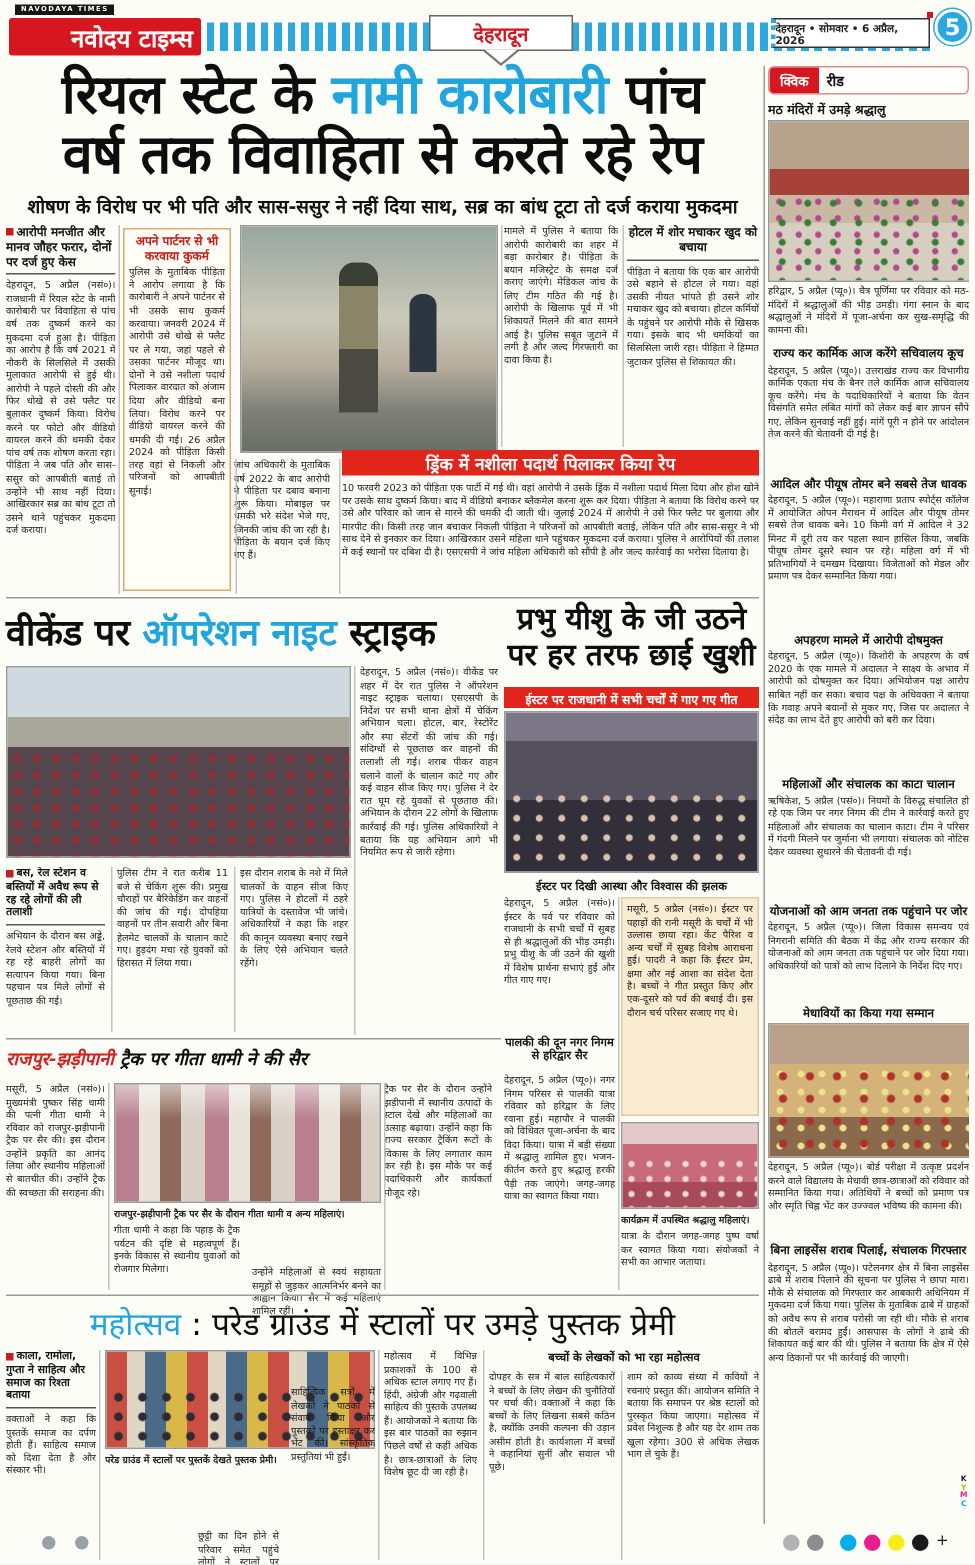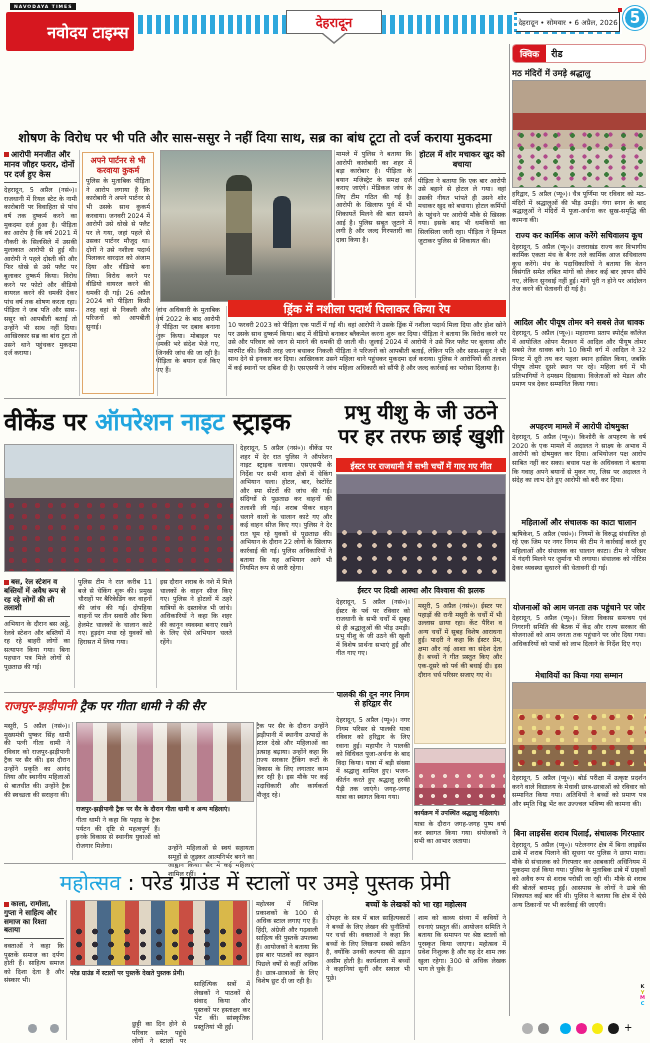--- a/index.html
+++ b/index.html
@@ -15,21 +15,21 @@
   .rule{border:none;border-top:1px solid #555;margin:3px 0;}
   .vr{position:absolute;width:0;border-left:1px solid #c2c2c2;}
   .hrline{position:absolute;height:0;border-top:1px solid #9a9a9a;}
   
   .brandchip{background:#171717;color:#fff;font-size:4.5px;letter-spacing:1px;padding:1px 4px;font-weight:bold;}
   .brandbox{background:#d6171f;color:#fff;font-weight:bold;font-size:16px;display:flex;align-items:center;justify-content:center;border-radius:2px;}
   .stripes{background:repeating-linear-gradient(90deg,#2fa8dd 0 5px,#ffffff 5px 9px);}
   .citytab{background:#fff;border:1px solid #666;display:flex;align-items:center;justify-content:center;
            font-weight:bold;font-size:13px;color:#d6171f;}
   .datebox{background:#fff;border:1px solid #333;border-left:3px dotted #2fa8dd;display:flex;align-items:center;justify-content:center;
-           font-size:7px;font-weight:normal;color:#222;}
+           font-size:7px;font-weight:bold;color:#222;}
   .pgcircle{background:#29a9e0;border-radius:50%;color:#fff;font-weight:bold;font-size:15px;display:flex;align-items:center;justify-content:center;border:2px solid #fff;box-shadow:0 0 0 1px #29a9e0;}
   
   .hl-xl{font-size:36px;font-weight:bold;line-height:1.12;letter-spacing:-.5px;color:#0d0d0d;text-align:center;white-space:nowrap;}
   .hl-sub{font-size:12.5px;font-weight:bold;text-align:center;color:#111;}
   .hl-l{font-size:24px;font-weight:bold;white-space:nowrap;color:#0d0d0d;}
   .hl-m{font-size:20px;font-weight:bold;line-height:1.2;text-align:center;color:#0d0d0d;}
   .hl-raj{font-size:12px;font-weight:bold;white-space:nowrap;color:#0d0d0d;font-style:italic;}
   .hl-fest{font-size:21px;font-weight:normal;white-space:nowrap;text-align:center;color:#0d0d0d;}
   .banner{background:#e1251b;color:#fff;font-weight:bold;font-size:11.5px;display:flex;align-items:center;justify-content:center;}
   .redstrip{background:#e1251b;color:#fff;font-weight:bold;font-size:8.2px;display:flex;align-items:center;justify-content:center;}
@@ -60,29 +60,33 @@
   .dot{position:absolute;border-radius:50%;}
   .cmyk{position:absolute;font-size:5px;font-weight:bold;line-height:1.1;text-align:center;}
   .tri{position:absolute;width:0;height:0;}
 </style>
 </head>
 <body>
 
 <div class="page">
 
   <div class="abs brandchip" style="left:10px;top:3px;">NAVODAYA TIMES</div>
-  <div class="abs brandbox" style="left:6px;top:12px;width:128px;height:39px;padding-left:36px;">नवोदय टाइम्स</div>
+  <div class="abs brandbox" style="left:6px;top:12px;width:128px;height:25px;padding-left:36px;">नवोदय टाइम्स</div>
   <div class="abs stripes" style="left:138px;top:15px;width:484px;height:19px;"></div>
   <div class="abs citytab" style="left:286px;top:10px;width:96px;height:24px;z-index:2;">देहरादून</div>
   <div class="tri" style="left:322px;top:34px;border-left:12px solid transparent;border-right:12px solid transparent;border-top:10px solid #777;z-index:2;"></div>
   <div class="tri" style="left:323px;top:33px;border-left:11px solid transparent;border-right:11px solid transparent;border-top:9px solid #fff;z-index:3;"></div>
   <div class="abs datebox" style="left:514px;top:12px;width:106px;height:20px;z-index:2;">देहरादून • सोमवार • 6 अप्रैल, 2026</div>
   <div class="abs" style="left:618px;top:8px;width:4px;height:4px;background:#d6171f;z-index:3;"></div>
   <div class="abs pgcircle" style="left:623px;top:6px;width:24px;height:24px;z-index:3;">5</div>
 
+  <div class="abs hl-xl" style="left:4px;top:44px;width:502px;">
+    <span>रियल स्टेट के </span><span class="blue">नामी कारोबारी</span><span> पांच</span><br>
+    <span>वर्ष तक विवाहिता से करते रहे रेप</span>
+  </div>
   <div class="abs hl-sub" style="left:4px;top:129px;width:502px;">शोषण के विरोध पर भी पति और सास-ससुर ने नहीं दिया साथ, सब्र का बांध टूटा तो दर्ज कराया मुकदमा</div>
 
   <div class="abs" style="left:4px;top:150px;width:73px;height:246px;overflow:hidden;">
     <div class="sidehead"><span class="sq"></span><span>आरोपी मनजीत और मानव जौहर फरार, दोनों पर दर्ज हुए केस</span></div>
     <hr class="rule">
     <div class="bodytxt">देहरादून, 5 अप्रैल (नसं०)। राजधानी में रियल स्टेट के नामी कारोबारी पर विवाहिता से पांच वर्ष तक दुष्कर्म करने का मुकदमा दर्ज हुआ है। पीड़िता का आरोप है कि वर्ष 2021 में नौकरी के सिलसिले में उसकी मुलाकात आरोपी से हुई थी। आरोपी ने पहले दोस्ती की और फिर धोखे से उसे फ्लैट पर बुलाकर दुष्कर्म किया। विरोध करने पर फोटो और वीडियो वायरल करने की धमकी देकर पांच वर्ष तक शोषण करता रहा। पीड़िता ने जब पति और सास-ससुर को आपबीती बताई तो उन्होंने भी साथ नहीं दिया। आखिरकार सब्र का बांध टूटा तो उसने थाने पहुंचकर मुकदमा दर्ज कराया।</div>
   </div>
 
   <div class="abs boxed" style="left:82px;top:152px;width:72px;height:242px;overflow:hidden;">
     <div class="boxhead">अपने पार्टनर से भी करवाया कुकर्म</div>
@@ -176,21 +180,21 @@
   <div class="abs" style="left:4px;top:900px;width:60px;height:140px;overflow:hidden;">
     <div class="sidehead" style="font-size:7.2px;"><span class="sq"></span><span>काला, रामोला, गुप्ता ने साहित्य और समाज का रिश्ता बताया</span></div>
     <hr class="rule">
     <div class="bodytxt">वक्ताओं ने कहा कि पुस्तकें समाज का दर्पण होती हैं। साहित्य समाज को दिशा देता है और संस्कार भी।</div>
   </div>
   <div class="photo ph-fair" style="left:70px;top:900px;width:180px;height:66px;">
     <div class="dotlayer" style="height:62%;background-image:radial-gradient(circle,#2e2a33 2.6px,rgba(0,0,0,0) 3.2px);background-size:16px 13px;"></div>
   </div>
   <div class="abs cap" style="left:70px;top:968px;width:180px;height:9px;">परेड ग्राउंड में स्टालों पर पुस्तकें देखते पुस्तक प्रेमी।</div>
   <div class="abs bodytxt" style="left:132px;top:980px;width:54px;height:60px;margin-top:40px;">छुट्टी का दिन होने से परिवार समेत पहुंचे लोगों ने स्टालों पर पसंदीदा पुस्तकें खरीदीं। बच्चों की किताबों पर खासी भीड़ रही।</div>
-  <div class="abs bodytxt" style="left:194px;top:980px;width:56px;height:60px;">साहित्यिक सत्रों में लेखकों ने पाठकों से संवाद किया और पुस्तकों पर हस्ताक्षर कर भेंट कीं। सांस्कृतिक प्रस्तुतियां भी हुईं।</div>
+  <div class="abs bodytxt" style="left:194px;top:924px;width:56px;height:60px;">साहित्यिक सत्रों में लेखकों ने पाठकों से संवाद किया और पुस्तकों पर हस्ताक्षर कर भेंट कीं। सांस्कृतिक प्रस्तुतियां भी हुईं।</div>
   <div class="abs bodytxt" style="left:256px;top:900px;width:62px;height:140px;">महोत्सव में विभिन्न प्रकाशकों के 100 से अधिक स्टाल लगाए गए हैं। हिंदी, अंग्रेजी और गढ़वाली साहित्य की पुस्तकें उपलब्ध हैं। आयोजकों ने बताया कि इस बार पाठकों का रुझान पिछले वर्षों से कहीं अधिक है। छात्र-छात्राओं के लिए विशेष छूट दी जा रही है।</div>
   <div class="abs centerhead" style="left:326px;top:900px;width:180px;">बच्चों के लेखकों को भा रहा महोत्सव</div>
   <div class="abs bodytxt" style="left:326px;top:914px;width:84px;height:126px;">दोपहर के सत्र में बाल साहित्यकारों ने बच्चों के लिए लेखन की चुनौतियों पर चर्चा की। वक्ताओं ने कहा कि बच्चों के लिए लिखना सबसे कठिन है, क्योंकि उनकी कल्पना की उड़ान असीम होती है। कार्यशाला में बच्चों ने कहानियां सुनीं और सवाल भी पूछे।</div>
   <div class="abs bodytxt" style="left:418px;top:914px;width:88px;height:126px;">शाम को काव्य संध्या में कवियों ने रचनाएं प्रस्तुत कीं। आयोजन समिति ने बताया कि समापन पर श्रेष्ठ स्टालों को पुरस्कृत किया जाएगा। महोत्सव में प्रवेश निशुल्क है और यह देर शाम तक खुला रहेगा। 300 से अधिक लेखक भाग ले चुके हैं।</div>
   <div class="vr" style="left:66px;top:900px;height:140px;"></div>
   <div class="vr" style="left:252px;top:900px;height:140px;"></div>
   <div class="vr" style="left:322px;top:900px;height:140px;"></div>
   <div class="vr" style="left:414px;top:914px;height:126px;"></div>
 
   <div class="vr" style="left:509px;top:44px;height:972px;border-left:1px solid #9a9a9a;"></div>

